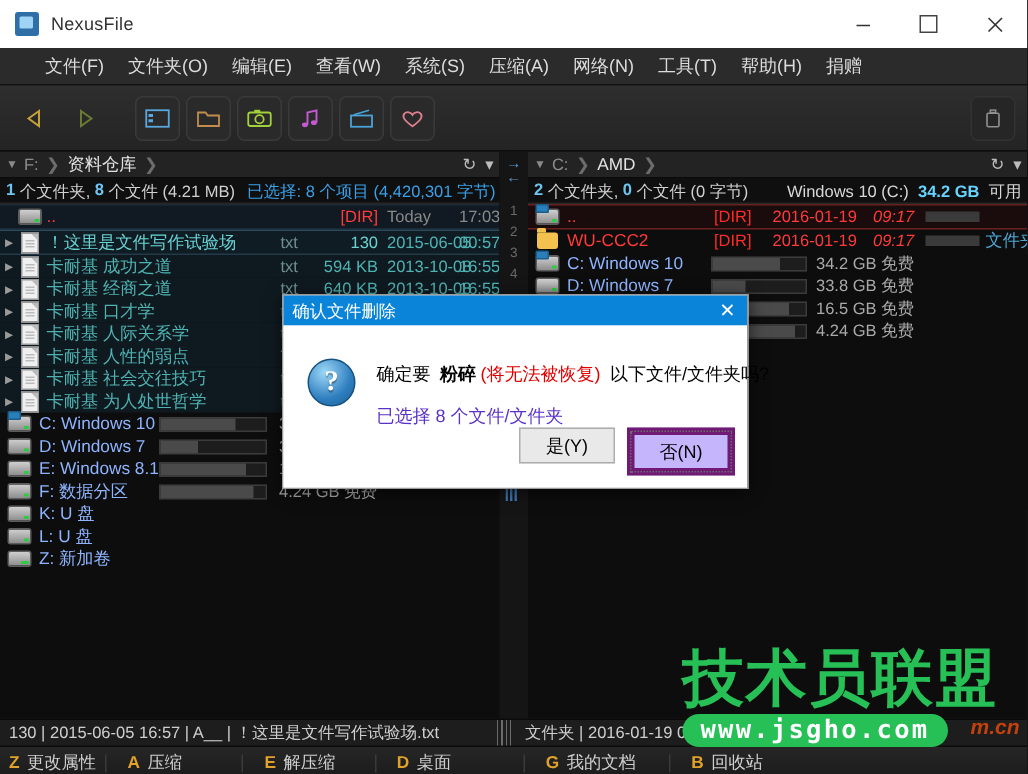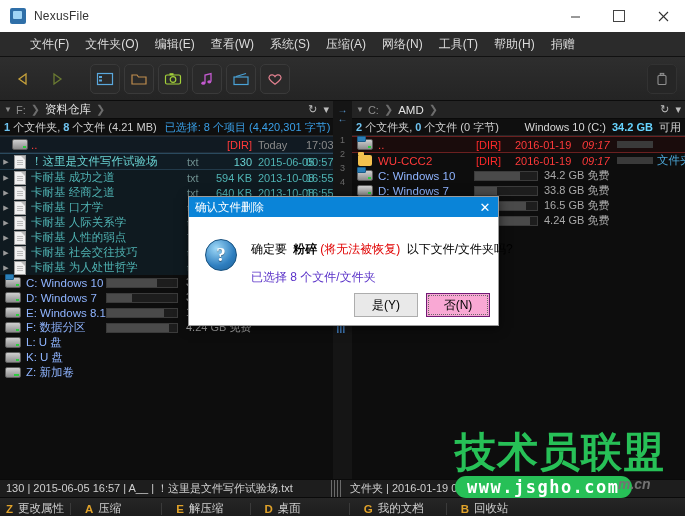--- a/index.html
+++ b/index.html
@@ -129,21 +129,21 @@
          border:1px solid #17517f;display:flex;align-items:center;justify-content:center;
          color:#fff;font-size:19px;font-weight:bold;font-family:"Liberation Serif",serif;
          text-shadow:0 1px 1px rgba(0,0,0,.4);}
   .dlg-l1{position:absolute;left:62px;top:24px;font-size:12px;color:#000;white-space:nowrap;}
   .dlg-l1 b{font-weight:bold;}
   .dlg-l1 .red{color:#e00000;}
   .dlg-l2{position:absolute;left:62px;top:52px;font-size:12px;color:#5a32c8;white-space:nowrap;}
   .dlg-btns{position:absolute;right:8px;bottom:8px;display:flex;}
   .dbtn{width:62px;height:22px;display:flex;align-items:center;justify-content:center;
         font-size:12px;color:#000;background:#e9e9e9;border:1px solid #adadad;margin-left:8px;}
-  .dbtn.def{border:1px solid #701a75;outline:1px dotted #6a6a6a;outline-offset:-3px;background:#f9a8d4;}
+  .dbtn.def{border:5px solid #701a75;outline:1px dotted #6a6a6a;outline-offset:-3px;background:#c4b5fd;}
 
   
   .statusbar{height:17px;background:#1d1d1d;display:flex;align-items:center;
              border-top:1px solid #0a0a0a;font-size:11px;color:#cfcfcf;position:relative;}
   .statusbar .l{padding-left:6px;white-space:nowrap;}
   .statusbar .grip{position:absolute;left:331px;top:0;width:10px;height:17px;
                    background:repeating-linear-gradient(90deg,#6a6a6a 0 1px,transparent 1px 3px);}
   .statusbar .r{position:absolute;left:350px;white-space:nowrap;}
   .fnbar{height:21px;background:linear-gradient(#262626,#1b1b1b);display:flex;align-items:center;
          border-top:1px solid #0a0a0a;}
@@ -152,21 +152,21 @@
   .fn-sep{width:1px;height:12px;background:#3a3a3a;}
   .llabel{color:#cfcfcf;}
 
   
   .wm{position:absolute;left:455px;top:430px;width:230px;height:86px;pointer-events:none;}
   .wm-text{font-size:41px;font-weight:bold;color:#27c057;letter-spacing:1px;
            font-family:"DejaVu Sans",sans-serif;line-height:44px;}
   .wm-pill{margin-top:2px;background:#27c057;border-radius:13px;display:inline-block;
            padding:1px 12px;color:#fff;font-size:17px;font-weight:bold;letter-spacing:1.5px;
            font-family:"DejaVu Sans Mono",monospace;}
-  .wm-cn{position:absolute;left:163px;top:46px;color:#737373;font-style:italic;font-weight:bold;font-size:14px;}
+  .wm-cn{position:absolute;left:192px;top:46px;color:#c2410c;font-style:italic;font-weight:bold;font-size:14px;}
 </style>
 </head>
 <body>
 
 <div id="app">
 
   <div class="titlebar">
     <div class="tb-icon"></div>
     <div class="tb-title">NexusFile</div>
     <div class="tb-btns">
@@ -427,29 +427,29 @@
               <i style="width:88%"></i>
             </span>
           <span class="free">4.24 GB 免费</span>
         </div>
         <div class="drv-row">
           <span class="ico">
               <span class="disk">
                 <i></i>
               </span>
             </span>
+          <span class="nm">K: U 盘</span>
+        </div>
+        <div class="drv-row">
+          <span class="ico">
+              <span class="disk">
+                <i></i>
+              </span>
+            </span>
           <span class="nm">L: U 盘</span>
-        </div>
-        <div class="drv-row">
-          <span class="ico">
-              <span class="disk">
-                <i></i>
-              </span>
-            </span>
-          <span class="nm">K: U 盘</span>
         </div>
         <div class="drv-row">
           <span class="ico">
               <span class="disk z">
                 <i></i>
               </span>
             </span>
           <span class="nm">Z: 新加卷</span>
         </div>
       </div>

